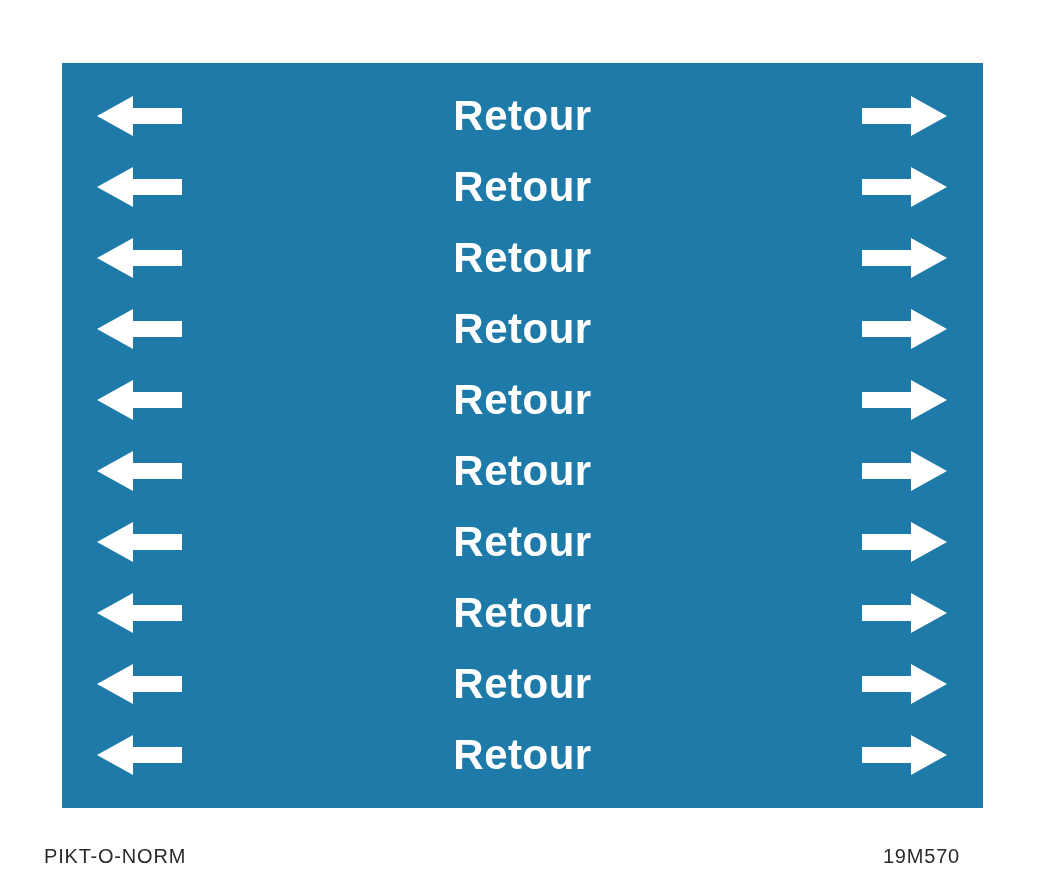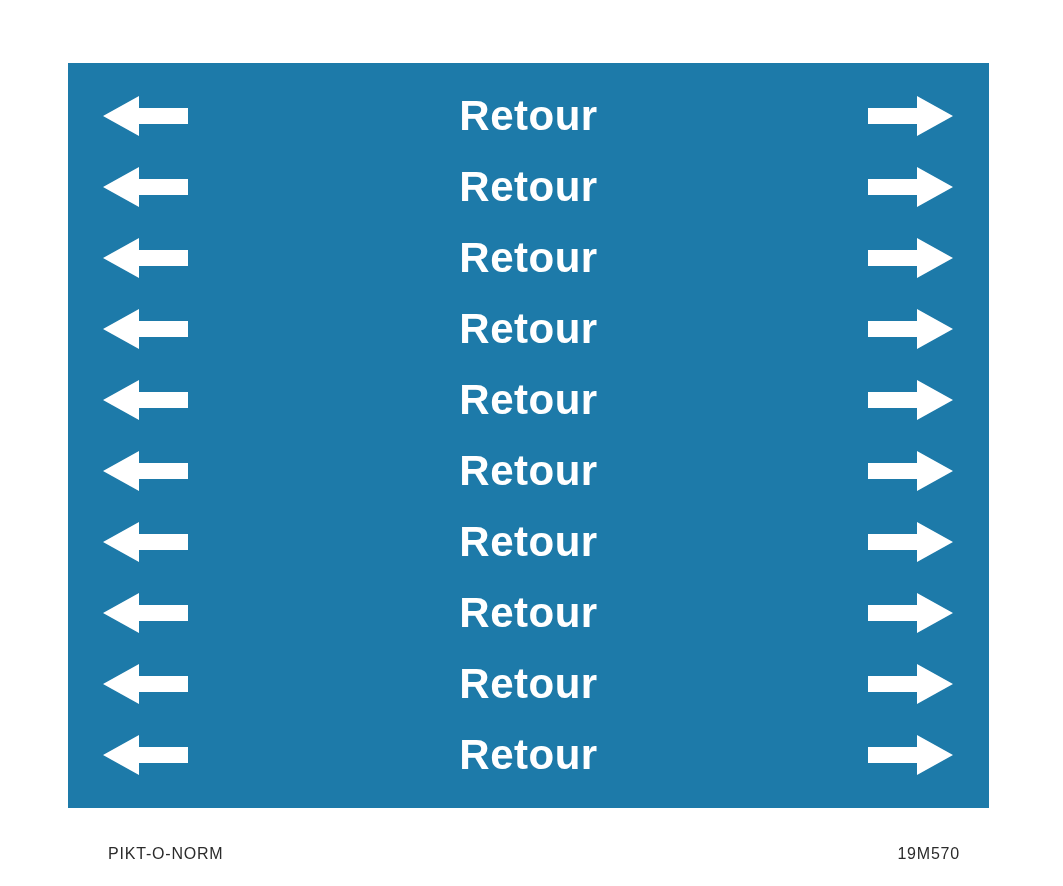--- a/index.html
+++ b/index.html
@@ -9,21 +9,21 @@
   body {
     width: 1063px;
     height: 886px;
     background: #ffffff;
     font-family: "Liberation Sans", sans-serif;
     position: relative;
     overflow: hidden;
   }
   .panel {
     position: absolute;
-    left: 68px;
+    left: 62px;
     top: 63px;
     width: 921px;
     height: 745px;
     box-sizing: border-box;
     padding: 18px 0;
     display: flex;
     flex-direction: column;
   }
   .row {
     flex: 1 1 0;
@@ -56,25 +56,25 @@
     fill: currentColor;
   }
   .arrow-left  { left: 35px; }
   .arrow-right { right: 36px; }
   .footer {
     position: absolute;
     left: 0;
     top: 845px;
     width: 100%;
     box-sizing: border-box;
-    padding: 0 103px 0 108px;
+    padding: 0 103px 0 44px;
     display: flex;
     justify-content: space-between;
     align-items: flex-end;
-    font-size: 16px;
+    font-size: 20px;
     font-weight: normal;
     letter-spacing: 0.8px;
   }
 </style>
 </head>
 <body>
 
 <div class="panel" style="background: rgb(29, 122, 169); color: rgb(255, 255, 255);">
   <div class="row">
     <span class="arrow arrow-left">

